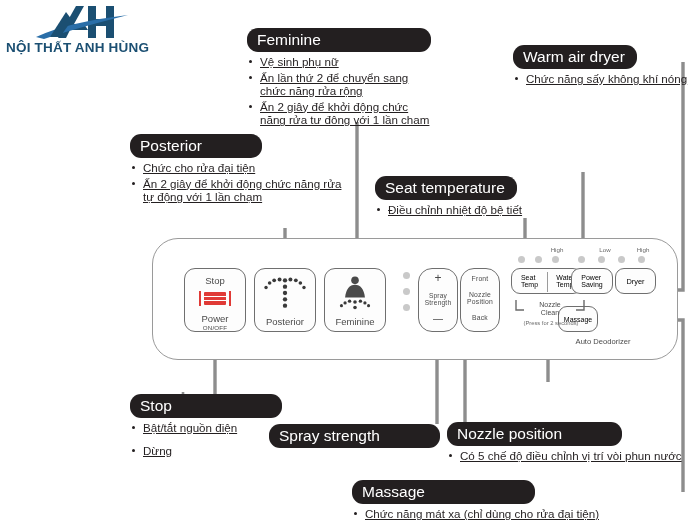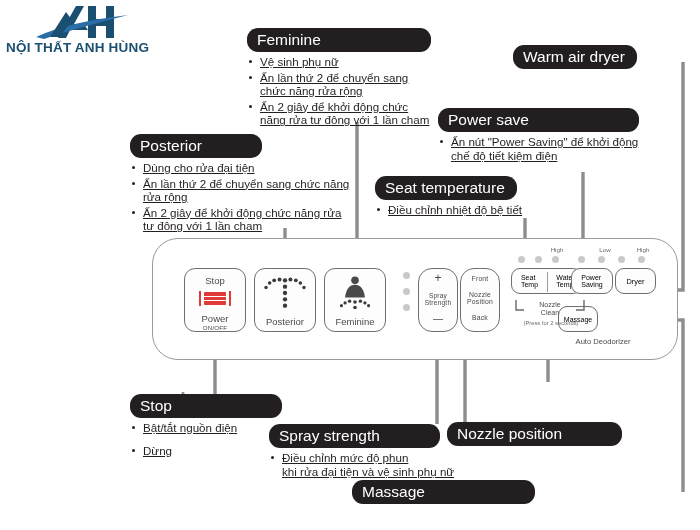--- a/index.html
+++ b/index.html
@@ -185,70 +185,66 @@
       <li>Ấn lần thứ 2 để chuyển sang
 chức năng rửa rộng</li>
       <li>Ấn 2 giây để khởi động chức
 năng rửa tự động với 1 lần chạm</li>
     </ul>
   </div>
 
   <div class="callout" style="left:130px;top:134px;width:240px;">
     <div class="pill wide">Posterior</div>
     <ul class="bul">
-      <li>Dùng cho rửa đại tiện</li>
-      <li>Ấn lần thứ 2 để chuyển sang chức năng
-rửa rộng</li>
+      <li>Chức cho rửa đại tiện</li>
       <li>Ấn 2 giây để khởi động chức năng rửa
 tự động với 1 lần chạm</li>
     </ul>
   </div>
 
   <div class="callout" style="left:513px;top:45px;width:185px;">
     <div class="pill">Warm air dryer</div>
-  </div>
-
-  <div class="callout" style="left:438px;top:108px;width:250px;">
-    <div class="pill wide2">Power save</div>
-    <ul class="bul">
-      <li>Ấn nút "Power Saving" để khởi động
-chế độ tiết kiệm điện</li>
-    </ul>
-  </div>
+    <ul class="bul">
+      <li>Chức năng sấy không khí nóng</li>
+    </ul>
+  </div>
+
 
   <div class="callout" style="left:375px;top:176px;width:200px;">
     <div class="pill">Seat temperature</div>
     <ul class="bul">
       <li>Điều chỉnh nhiệt độ bệ tiết</li>
     </ul>
   </div>
 
 
   <div class="callout" style="left:130px;top:394px;width:180px;">
     <div class="pill wide2">Stop</div>
     <ul class="bul sp">
       <li>Bật/tắt nguồn điện</li>
       <li>Dừng</li>
     </ul>
   </div>
 
   <div class="callout" style="left:269px;top:424px;width:195px;">
     <div class="pill wide">Spray strength</div>
-    <ul class="bul">
-      <li>Điều chỉnh mức độ phun
-khi rửa đại tiện và vệ sinh phụ nữ</li>
-    </ul>
   </div>
 
   <div class="callout" style="left:447px;top:422px;width:245px;">
     <div class="pill wide">Nozzle position</div>
+    <ul class="bul">
+      <li>Có 5 chế độ điều chỉnh vị trí vòi phun nước</li>
+    </ul>
   </div>
 
   <div class="callout" style="left:352px;top:480px;width:310px;">
     <div class="pill wide2">Massage</div>
+    <ul class="bul">
+      <li>Chức năng mát xa (chỉ dùng cho rửa đại tiện)</li>
+    </ul>
   </div>
 
   <div class="panel"></div>
 
   <div class="btn bigbtn" id="btn-stop">
     <div class="lbl" style="margin-top:6px;">Stop</div>
     <div class="redbar" style="left:14px;"></div>
     <div class="redbar" style="right:14px;"></div>
     <div class="redblock"></div>
     <div class="lbl" style="margin-top:27px;">Power</div>

